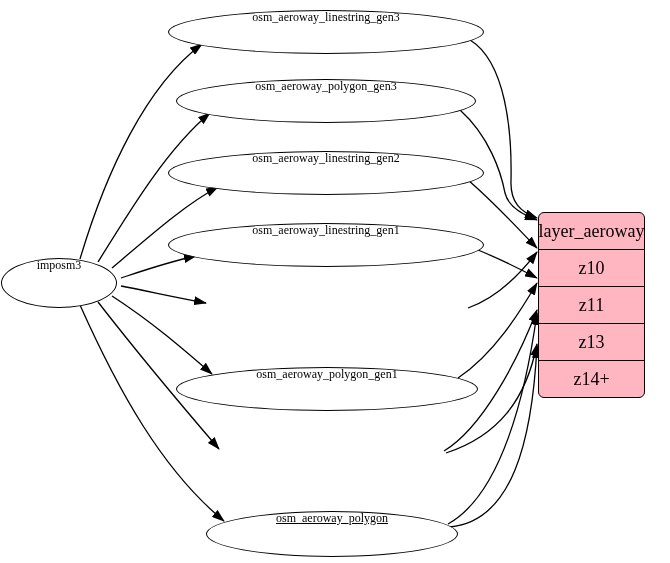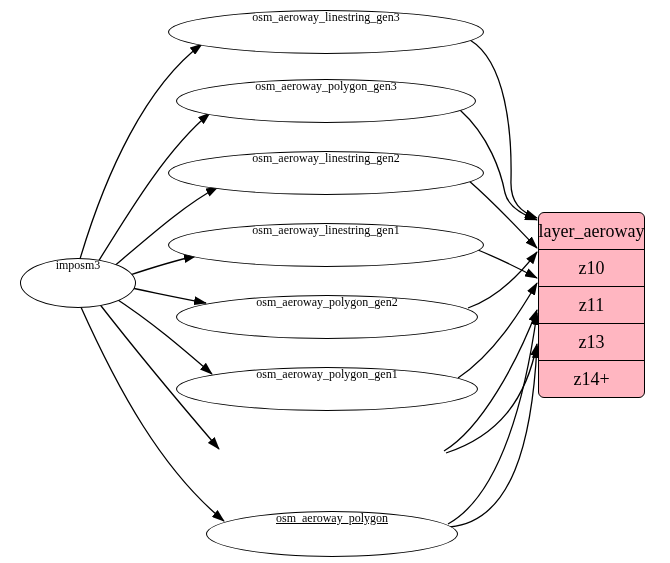--- a/index.html
+++ b/index.html
@@ -60,38 +60,35 @@
       <path d="M468,308 C499,297 521,273 537,252" marker-end="url(#arrow)"></path>
       <path d="M478,250 C500,259 520,269 537,278" marker-end="url(#arrow)"></path>
       <path d="M458,378 C494,354 520,312 537,283" marker-end="url(#arrow)"></path>
       <path d="M444,451 C482,428 517,362 537,310" marker-end="url(#arrow)"></path>
       <path d="M448,524 C502,494 526,392 537,313" marker-end="url(#arrow)"></path>
       <path d="M446,453 C498,436 526,400 537,344" marker-end="url(#arrow)"></path>
       <path d="M450,527 C512,521 532,442 537,346" marker-end="url(#arrow)"></path>
     </g>
   </svg>
 
-  <div class="node" style="left:20px;top:258px;width:114px;height:48px;">
+  <div class="node" style="left:1px;top:258px;width:114px;height:48px;">
     <span>imposm3</span>
   </div>
 
   <div class="node" style="left:168px;top:10px;width:314px;height:42px;">
     <span>osm_aeroway_linestring_gen3</span>
   </div>
   <div class="node" style="left:176px;top:79px;width:298px;height:42px;">
     <span>osm_aeroway_polygon_gen3</span>
   </div>
   <div class="node" style="left:168px;top:151px;width:314px;height:42px;">
     <span>osm_aeroway_linestring_gen2</span>
   </div>
   <div class="node" style="left:168px;top:223px;width:314px;height:42px;">
     <span>osm_aeroway_linestring_gen1</span>
-  </div>
-  <div class="node" style="left:176px;top:295px;width:300px;height:42px;">
-    <span>osm_aeroway_polygon_gen2</span>
   </div>
   <div class="node" style="left:176px;top:367px;width:300px;height:42px;">
     <span>osm_aeroway_polygon_gen1</span>
   </div>
   <div class="node" style="left:206px;top:511px;width:250px;height:44px;text-decoration:underline;">
     <span>osm_aeroway_polygon</span>
   </div>
 
   <div class="record" id="layer-record" style="background: rgb(255, 182, 193);">
     <div class="record-row">

